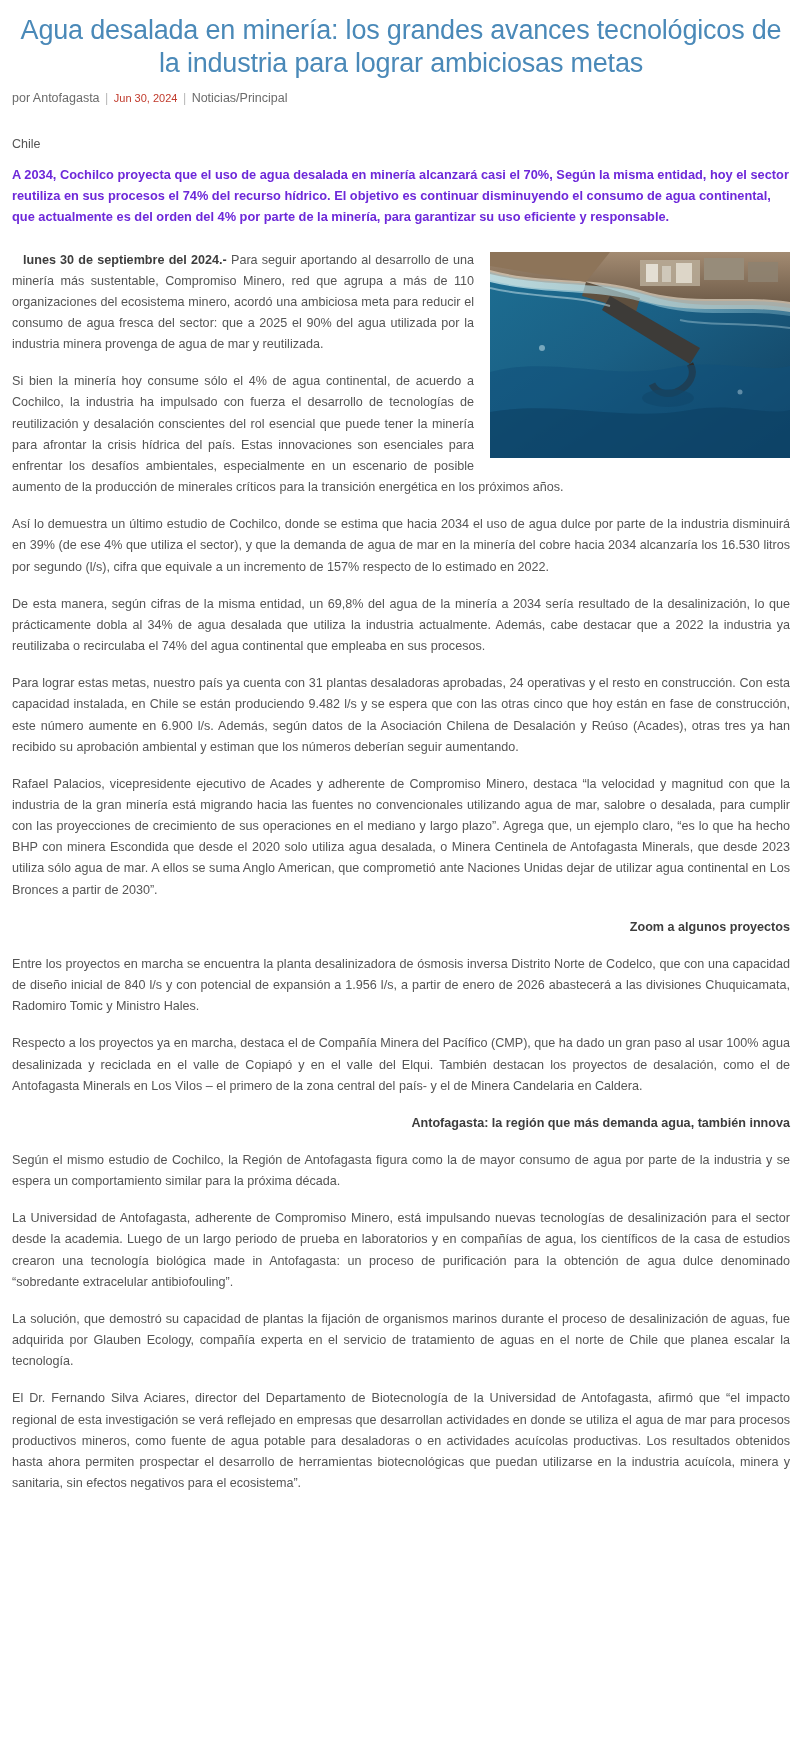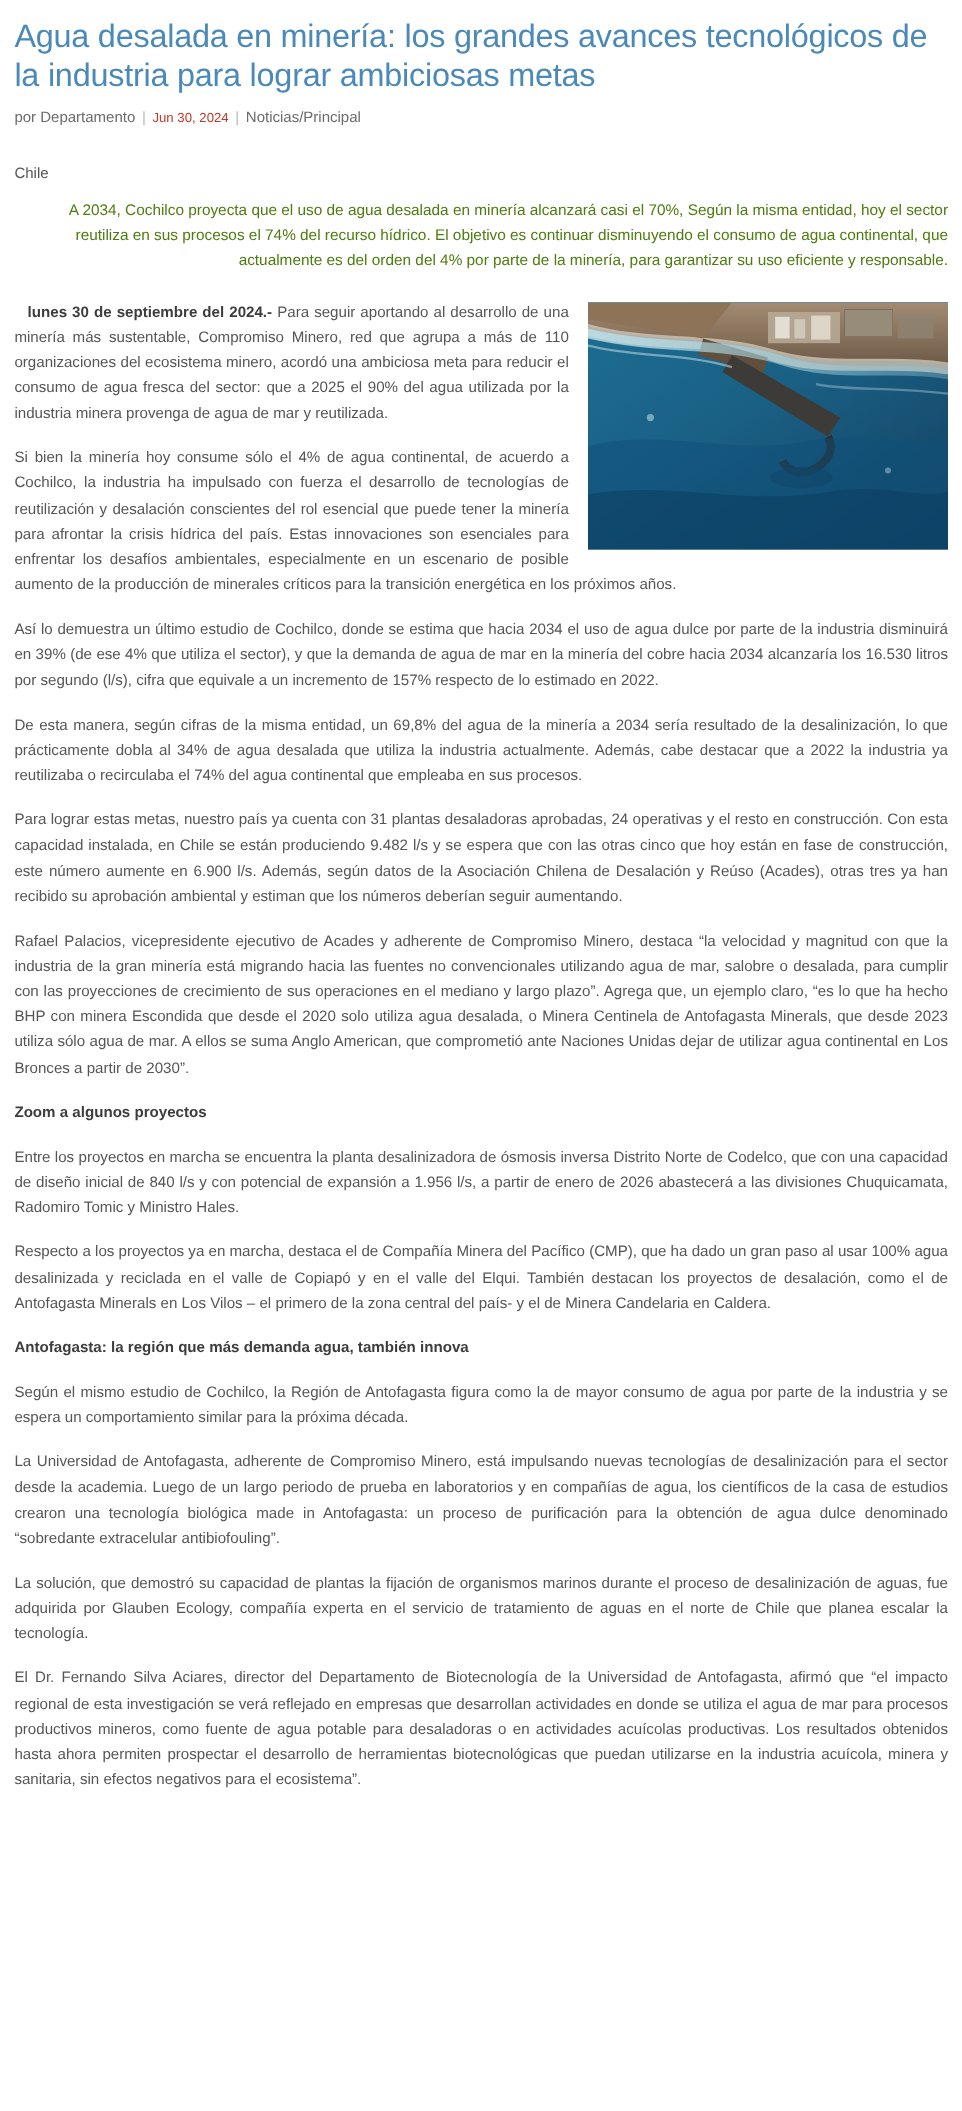--- a/index.html
+++ b/index.html
@@ -19,58 +19,60 @@
     padding: 10px 12px 20px 12px;
   }
   h1.article-title {
     font-family: "Liberation Sans", sans-serif;
     font-size: 27px;
     line-height: 1.22;
     font-weight: 400;
     color: #4a89b8;
     margin: 4px 0 10px 0;
     letter-spacing: -0.2px;
+    text-align: center;
   }
   .byline {
     font-size: 12.5px;
     color: #6b6b6b;
     margin: 0 0 30px 0;
     line-height: 1.4;
   }
   .byline .sep { color: #b9b9b9; padding: 0 2px; }
   .byline .date { color: #c0392b; font-size: 11px; }
   .byline .cat { color: #6b6b6b; margin-top: 30px; }
 
   .country {
     font-size: 12.5px;
     color: #555;
     margin: 0 0 14px 0;
   }
   p.lead {
     font-size: 12.8px;
-    font-weight: normal;
-    color: #4d7c0f;
+    font-weight: bold;
+    color: #6d28d9;
     line-height: 1.62;
     margin: 0 0 22px 0;
-    text-align: right;
+    text-align: left;
   }
   .body-text p {
     font-size: 12.6px;
     line-height: 1.68;
     color: #555555;
     margin: 0 0 16px 0;
     text-align: justify;
   }
   .body-text p.bold-intro b { color: #3d3d3d; padding-left: 11px; }
   .subhead {
     font-size: 12.6px;
     font-weight: bold;
     color: #3d3d3d;
     line-height: 1.68;
     margin: 0 0 16px 0;
+    text-align: right;
   }
   .figure {
     float: right;
     width: 300px;
     height: 206px;
     margin: 2px 0 8px 16px;
     overflow: hidden;
     position: relative;
     background: #1b4f6b;
   }
@@ -78,21 +80,21 @@
   .clearfix::after { content: ""; display: block; clear: both; }
 </style>
 </head>
 <body>
 
 <div class="page">
 
   <h1 class="article-title">Agua desalada en minería: los grandes avances tecnológicos de la industria para lograr ambiciosas metas</h1>
 
   <div class="byline">
-    <span>por Departamento</span>
+    <span>por Antofagasta</span>
     <span class="sep">|</span>
     <span class="date">Jun 30, 2024</span>
     <span class="sep">|</span>
     <span class="cat">Noticias/Principal</span>
   </div>
 
   <div class="country">Chile</div>
 
   <p class="lead">A 2034, Cochilco proyecta que el uso de agua desalada en minería alcanzará casi el 70%, Según la misma entidad, hoy el sector reutiliza en sus procesos el 74% del recurso hídrico. El objetivo es continuar disminuyendo el consumo de agua continental, que actualmente es del orden del 4% por parte de la minería, para garantizar su uso eficiente y responsable.</p>
 

